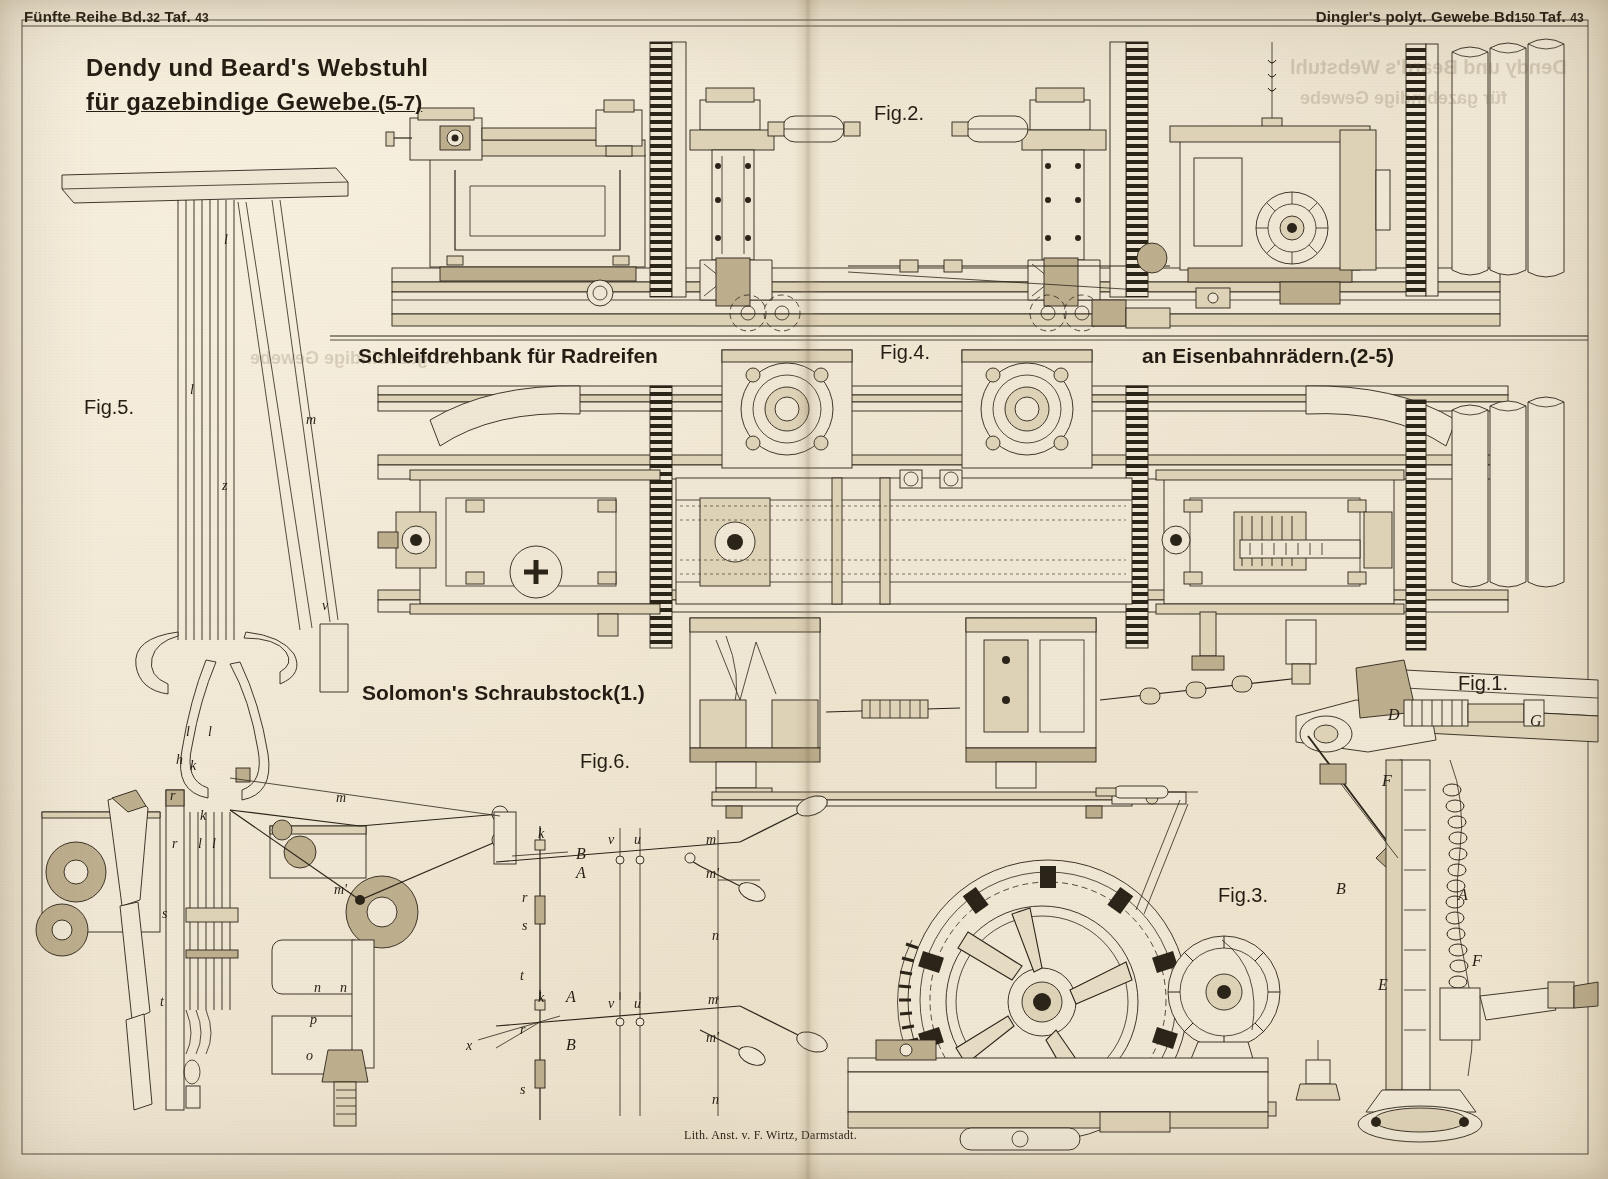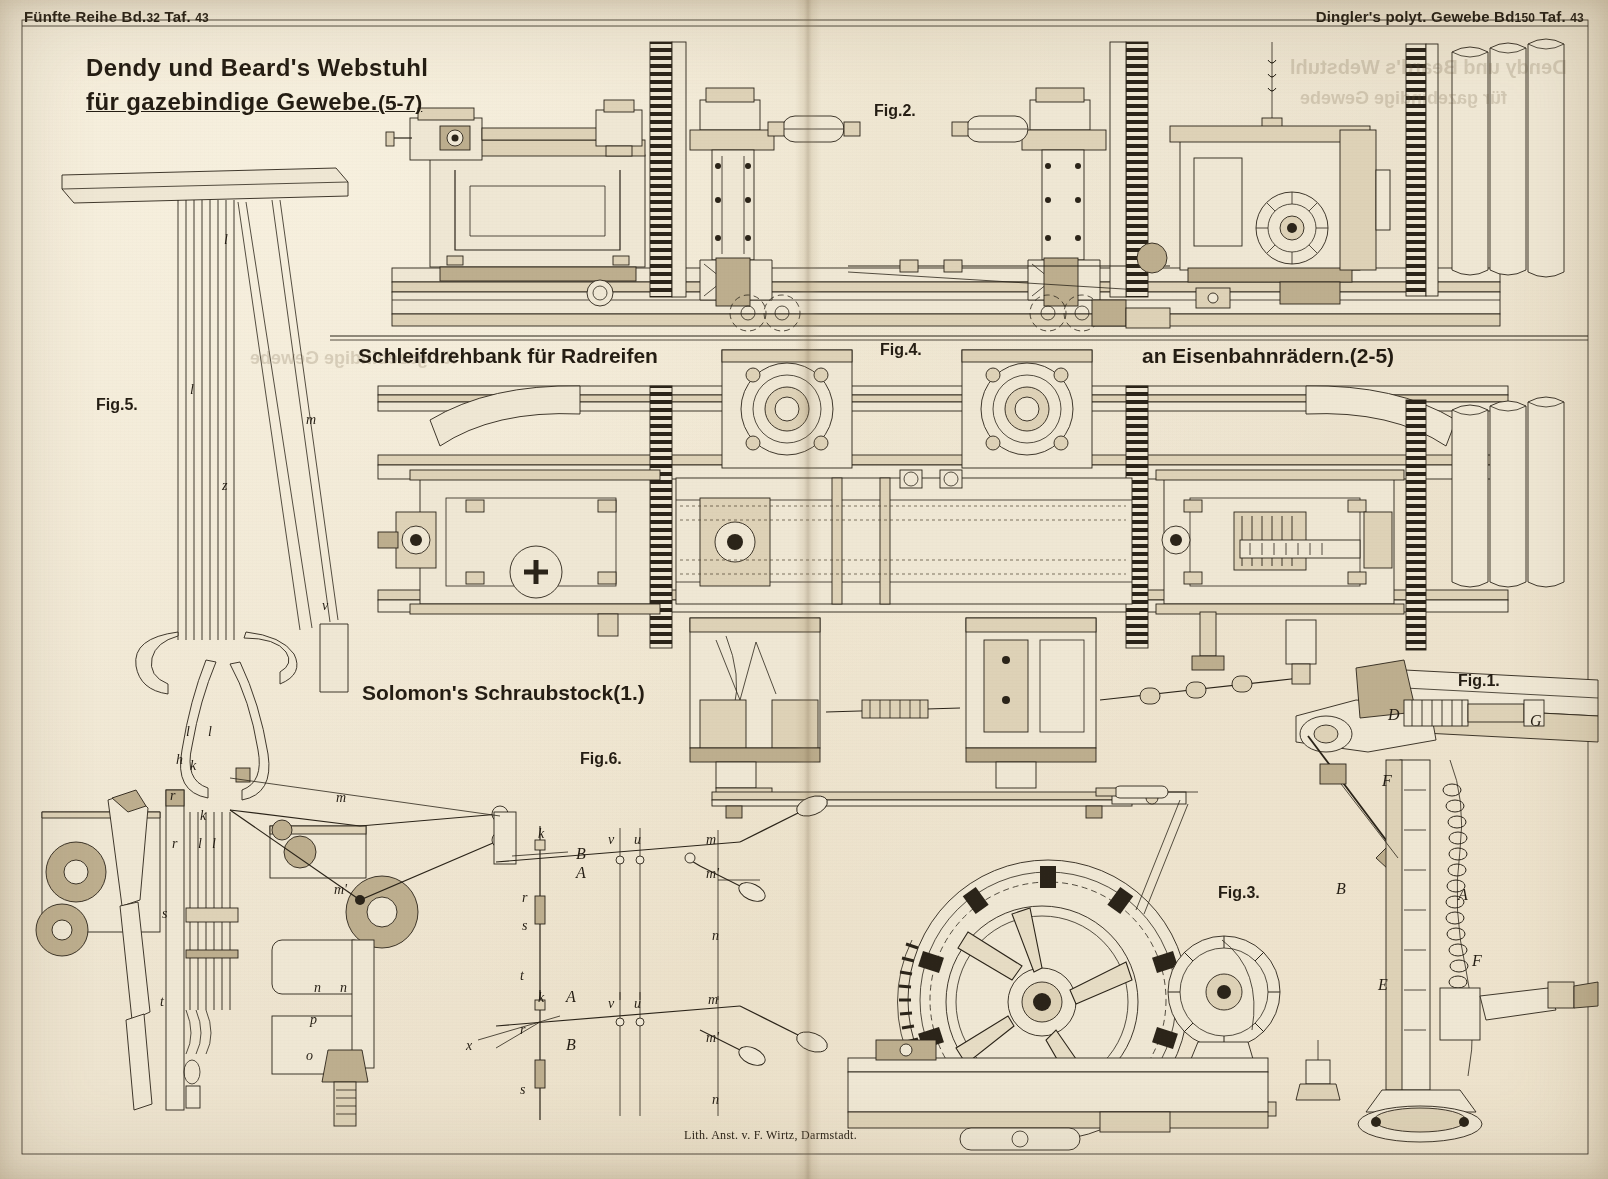--- a/index.html
+++ b/index.html
@@ -63,22 +63,22 @@
   .title {
     font-size: 24px;
     font-weight: bold;
     letter-spacing: .4px;
   }
   .subtitle {
     font-size: 21px;
     font-weight: bold;
   }
   .figlbl {
-    font-size: 16px;
-    font-weight: bold;
+    font-size: 20px;
+    font-weight: normal;
   }
   .italic-small {
     font-family: "Liberation Serif", serif;
     font-style: italic;
     font-size: 14px;
   }
   .cap-letter {
     font-family: "Liberation Serif", serif;
     font-style: italic;
     font-size: 16px;
@@ -756,21 +756,21 @@
   </div>
 
   <div class="lbl" style="left:362px; top:681px;">
     <span class="subtitle">Solomon's Schraubstock</span><span class="subtitle">(1.)</span>
   </div>
 
   <div class="lbl figlbl" style="left:874px; top:102px;">Fig.2.</div>
   <div class="lbl figlbl" style="left:880px; top:341px;">Fig.4.</div>
   <div class="lbl figlbl" style="left:1458px; top:672px;">Fig.1.</div>
   <div class="lbl figlbl" style="left:1218px; top:884px;">Fig.3.</div>
-  <div class="lbl figlbl" style="left:96px;  top:396px;">Fig.5.</div>
+  <div class="lbl figlbl" style="left:84px;  top:396px;">Fig.5.</div>
   <div class="lbl figlbl" style="left:580px; top:750px;">Fig.6.</div>
 
   <div class="lbl italic-small" style="left:224px; top:232px;">l</div>
   <div class="lbl italic-small" style="left:190px; top:382px;">l</div>
   <div class="lbl italic-small" style="left:306px; top:412px;">m</div>
   <div class="lbl italic-small" style="left:222px; top:478px;">z</div>
   <div class="lbl italic-small" style="left:322px; top:598px;">v</div>
   <div class="lbl italic-small" style="left:186px; top:724px;">l</div>
   <div class="lbl italic-small" style="left:208px; top:724px;">l</div>
   <div class="lbl italic-small" style="left:176px; top:752px;">h</div>

